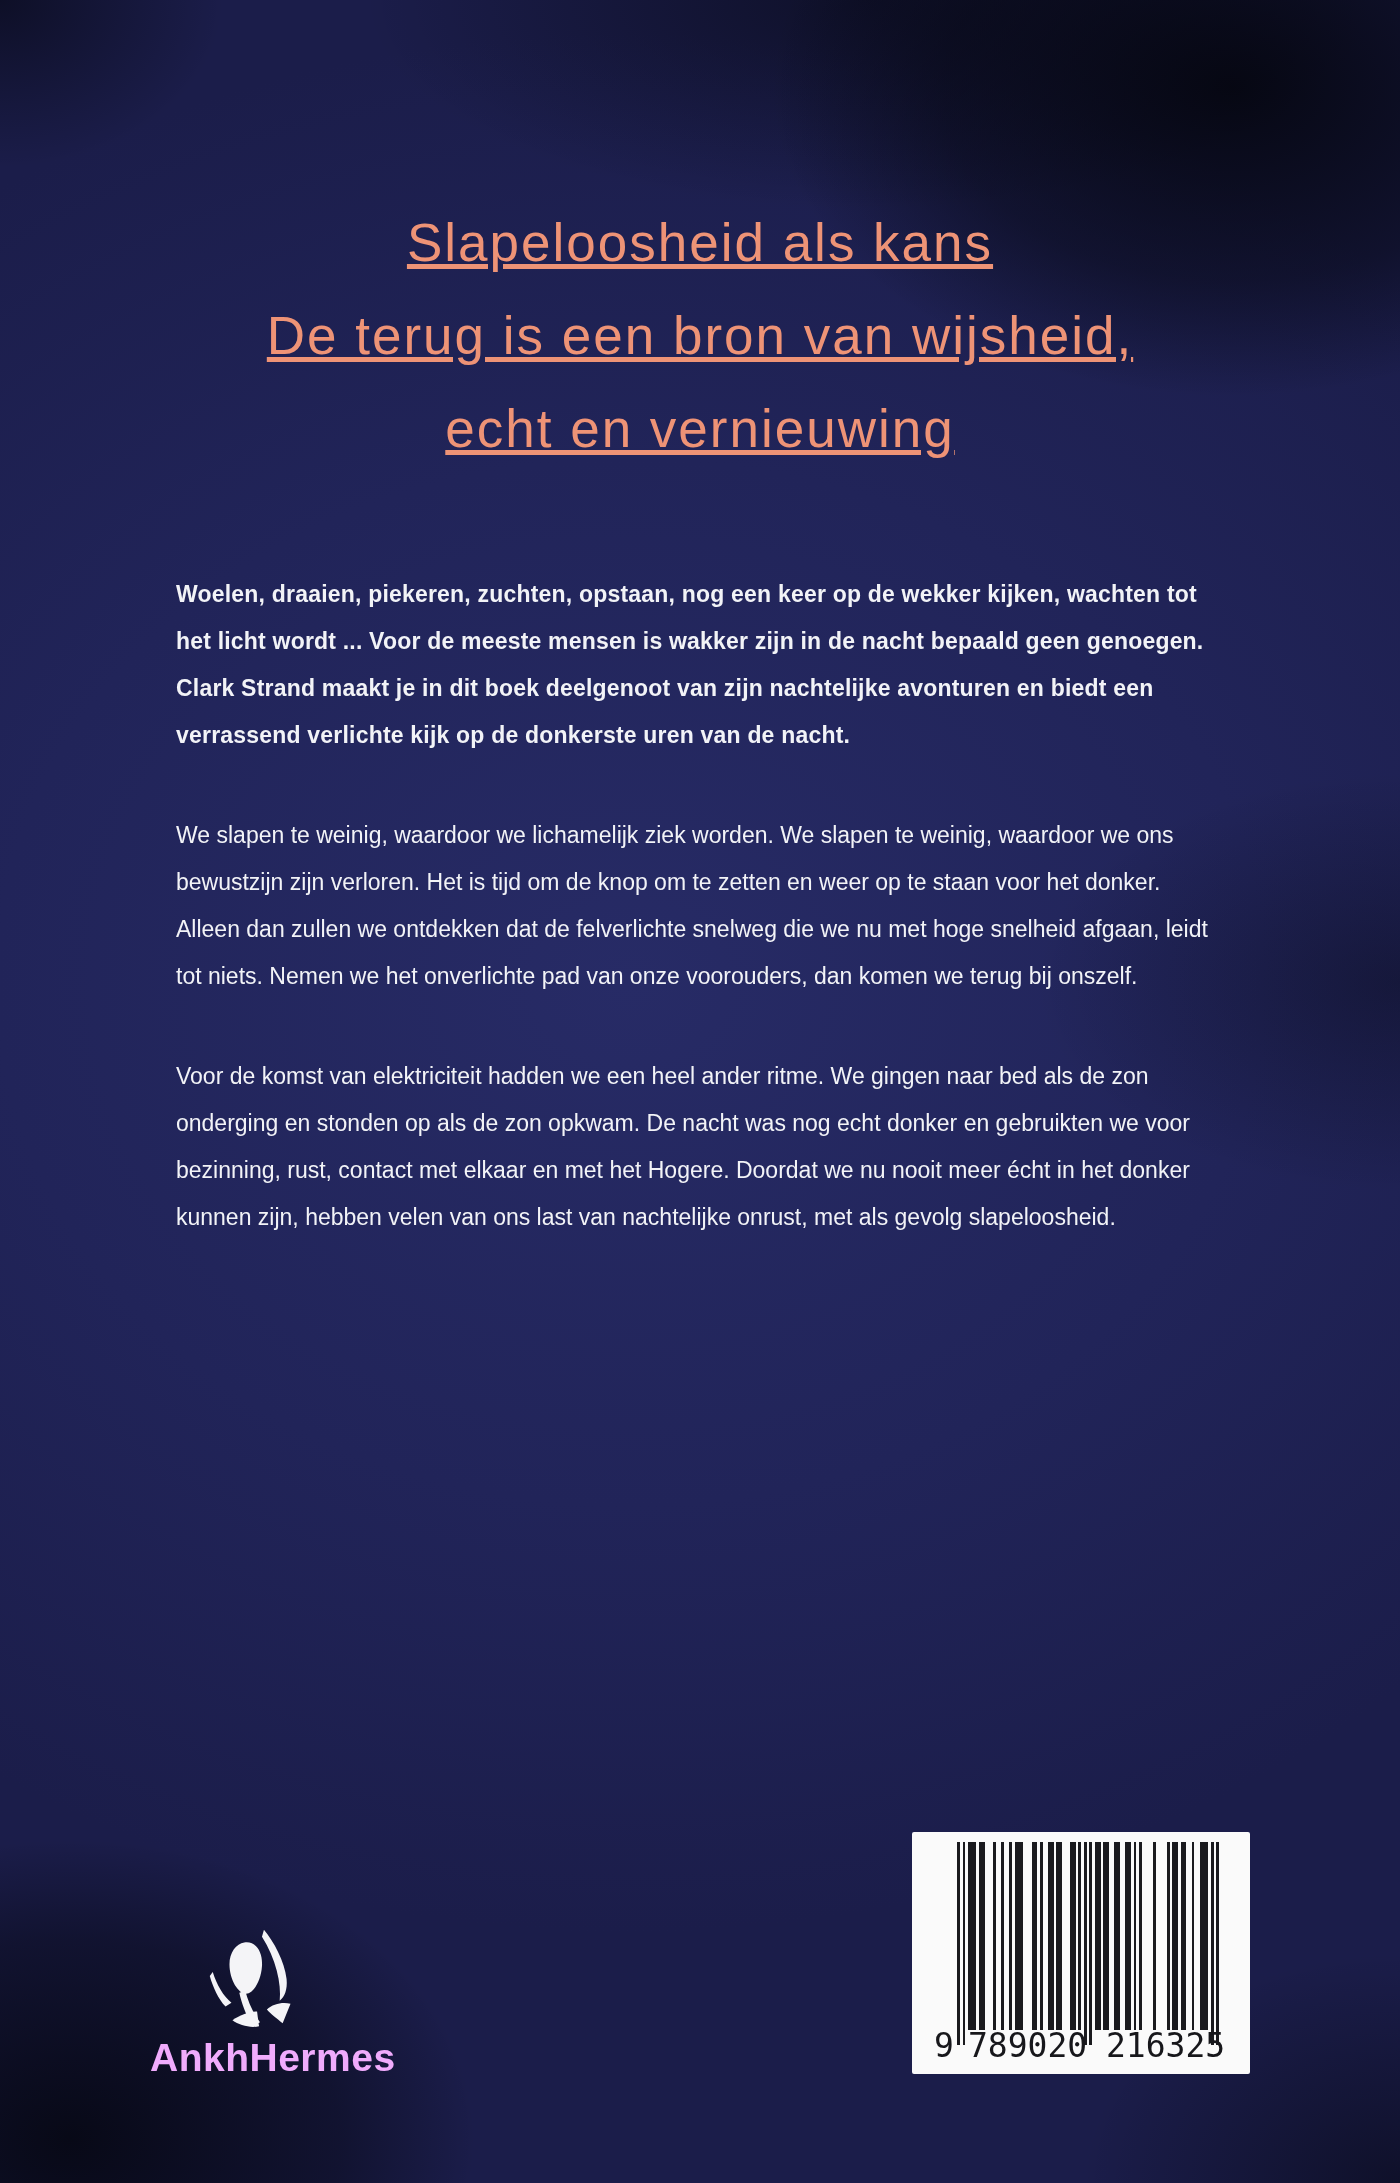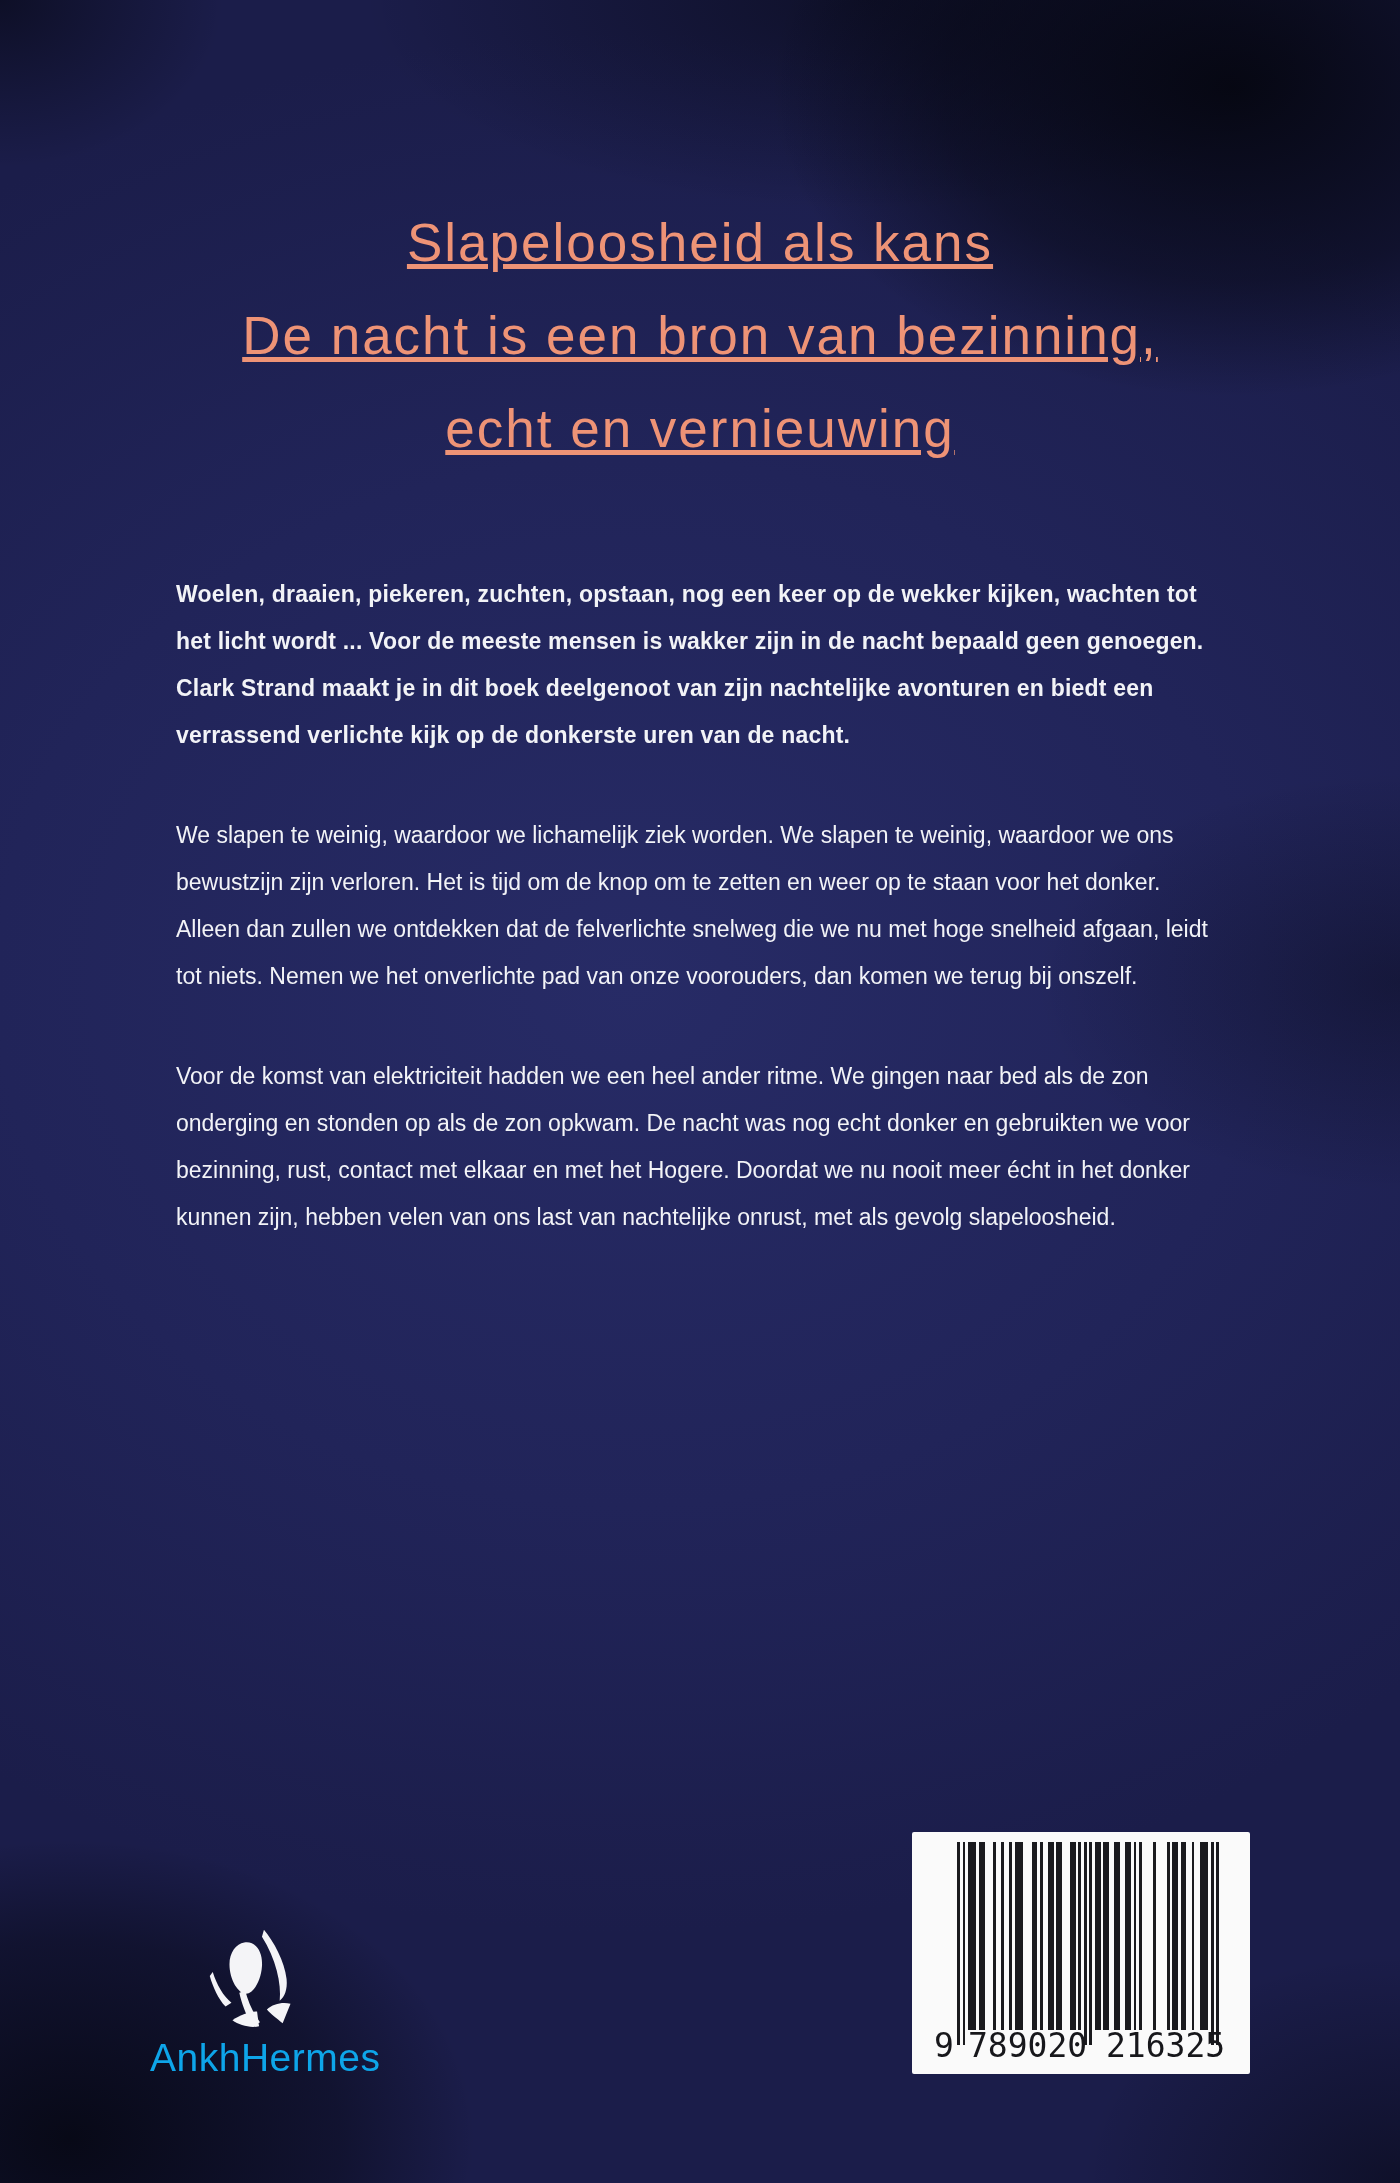--- a/index.html
+++ b/index.html
@@ -25,42 +25,42 @@
     position:absolute;left:176px;top:571px;width:1040px;
     color:#f2f3f7;font-size:23px;line-height:47px;
   }
   .copy p{margin:0 0 53px 0;}
   .copy p.lead{font-weight:bold;letter-spacing:.2px;}
   .copy p:last-child{margin-bottom:0;}
   .publisher{position:absolute;left:0;top:0;}
   .ankh-svg{position:absolute;left:196px;top:1916px;width:128px;height:128px;}
   .publisher-name{
     position:absolute;left:150px;top:2036px;width:260px;
-    color:#0ea5e9;font-size:39px;font-weight:normal;letter-spacing:.5px;
+    color:#f0abfc;font-size:39px;font-weight:bold;letter-spacing:.5px;
   }
   .barcode-box{
     position:absolute;left:912px;top:1832px;width:338px;height:242px;
     background:#fafafa;border-radius:2px;
   }
   .barcode-box svg{position:absolute;left:0;top:0;}
   .bc-digit{
     position:absolute;top:197px;color:#17171b;
     font-family:"DejaVu Sans Mono","Liberation Mono",monospace;
     font-size:33px;line-height:33px;letter-spacing:0;
   }
   .bc-first{left:22px;}
   .bc-g1{left:56px;}
   .bc-g2{left:194px;}
 </style>
 </head>
 <body>
 
 <div class="tagline">
   <div>Slapeloosheid als kans</div>
-  <div>De nacht is een bron van bezinning,</div>
+  <div>De terug is een bron van wijsheid,</div>
   <div>echt en vernieuwing</div>
 </div>
 
 <div class="copy">
   <p class="lead">Woelen, draaien, piekeren, zuchten, opstaan, nog een keer op de wekker kijken, wachten tot het licht wordt ... Voor de meeste mensen is wakker zijn in de nacht bepaald geen genoegen. Clark Strand maakt je in dit boek deelgenoot van zijn nachtelijke avonturen en biedt een verrassend verlichte kijk op de donkerste uren van de nacht.</p>
   <p>We slapen te weinig, waardoor we lichamelijk ziek worden. We slapen te weinig, waardoor we ons bewustzijn zijn verloren. Het is tijd om de knop om te zetten en weer op te staan voor het donker. Alleen dan zullen we ontdekken dat de felverlichte snelweg die we nu met hoge snelheid afgaan, leidt tot niets. Nemen we het onverlichte pad van onze voorouders, dan komen we terug bij onszelf.</p>
   <p>Voor de komst van elektriciteit hadden we een heel ander ritme. We gingen naar bed als de zon onderging en stonden op als de zon opkwam. De nacht was nog echt donker en gebruikten we voor bezinning, rust, contact met elkaar en met het Hogere. Doordat we nu nooit meer écht in het donker kunnen zijn, hebben velen van ons last van nachtelijke onrust, met als gevolg slapeloosheid.</p>
 </div>
 
 <div class="publisher">

